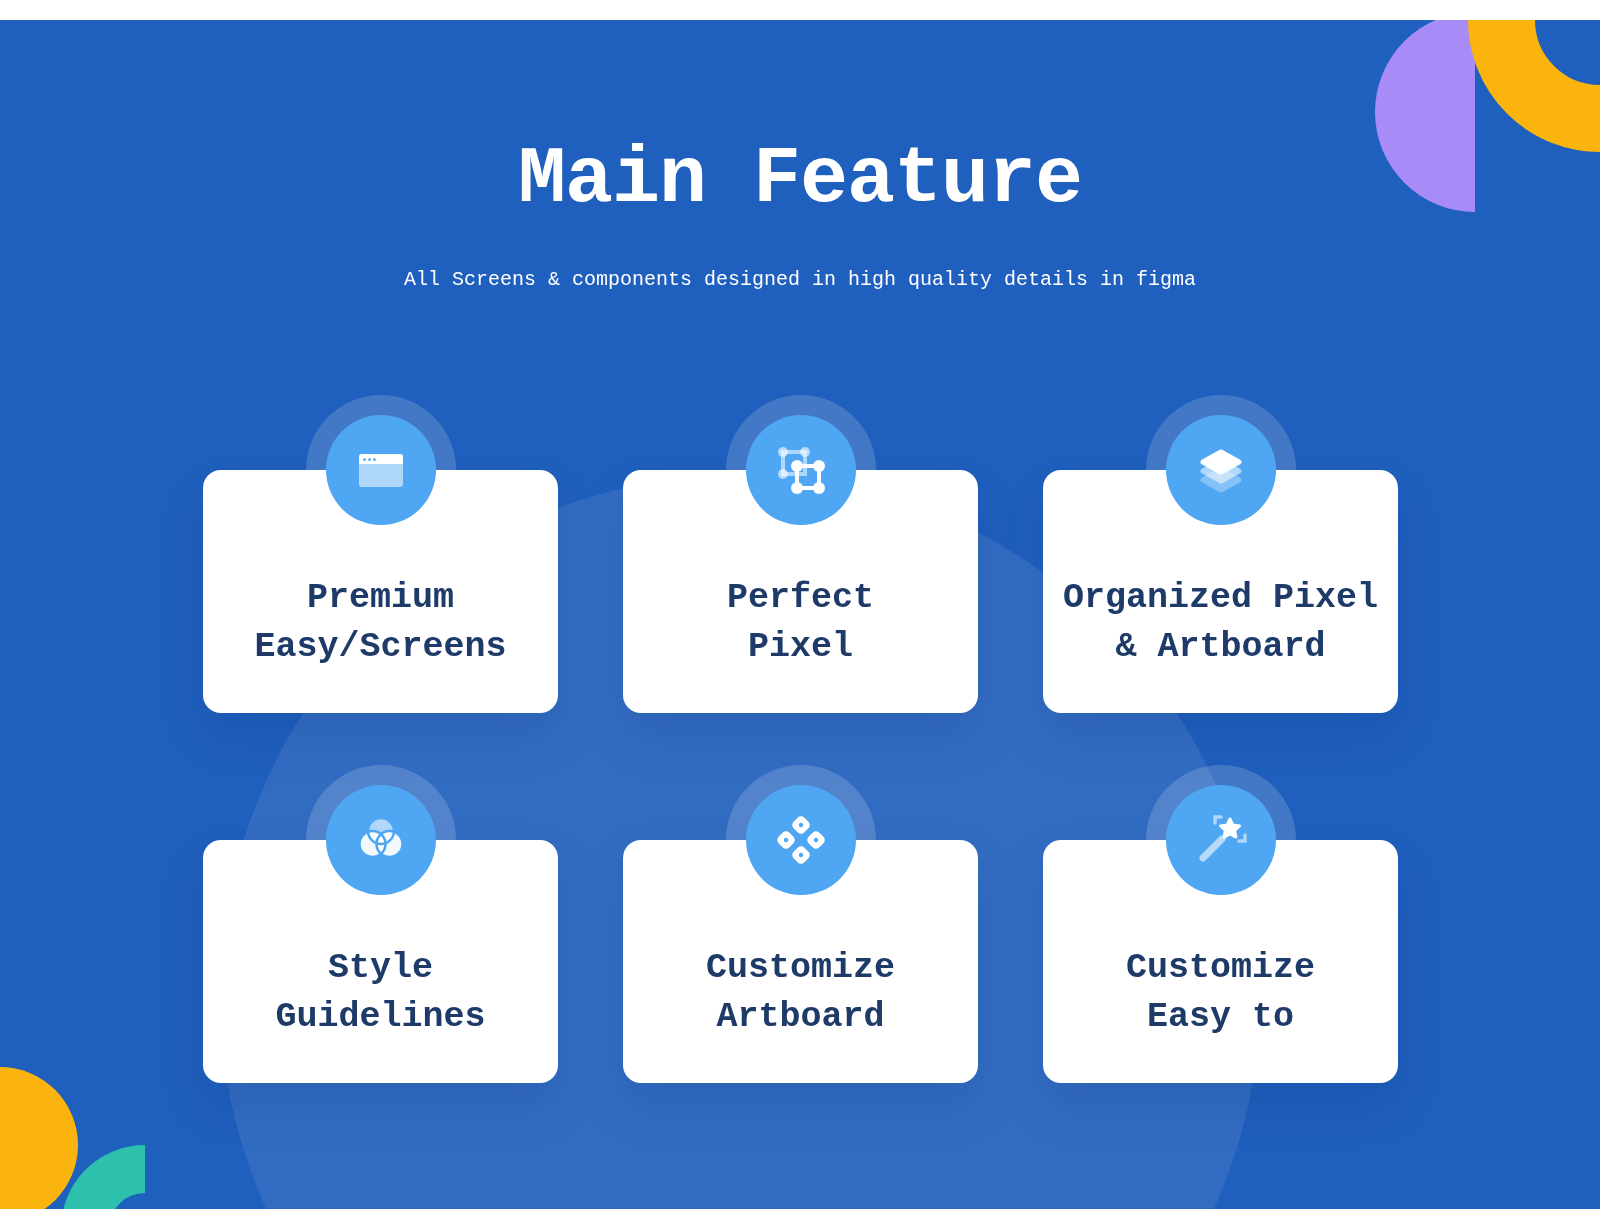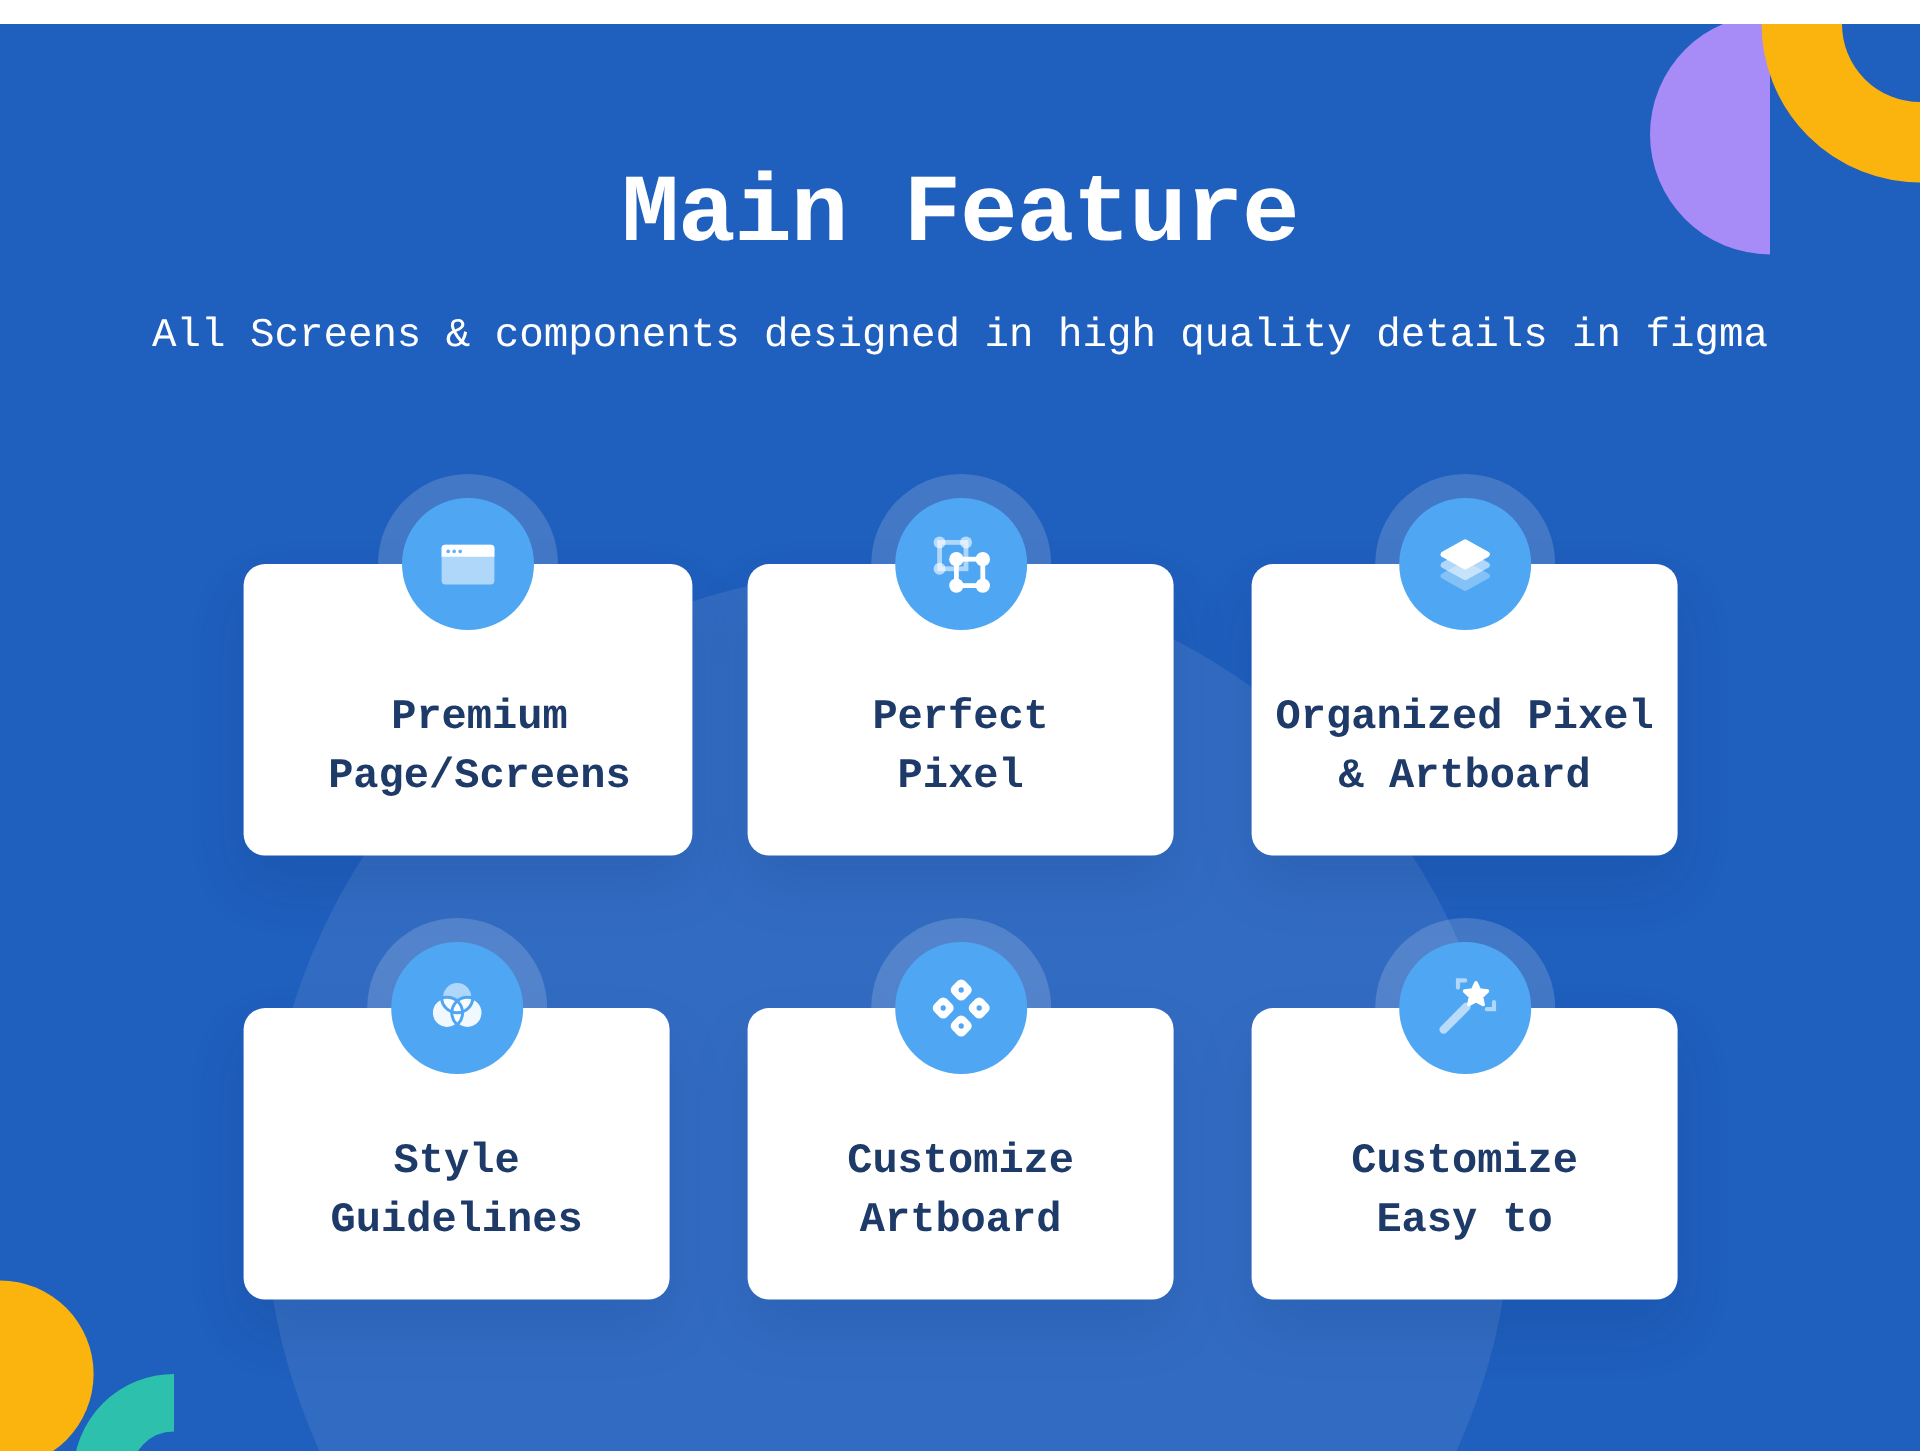--- a/index.html
+++ b/index.html
@@ -49,33 +49,33 @@
   }
   
   .header{position:absolute;left:0;top:0;width:1600px;text-align:center;z-index:5;}
   .page-title{
     margin:0;position:absolute;left:0;top:118px;width:1600px;
     font-size:80px;line-height:84px;font-weight:700;letter-spacing:-1px;
     color:var(--heading_text);
   }
   .page-subtitle{
     margin:0;position:absolute;left:0;top:238px;width:1600px;
-    font-size:34px;line-height:44px;font-weight:500;
+    font-size:20px;line-height:44px;font-weight:500;
     color:var(--heading_text);
   }
   
   .card{
     position:absolute;width:355px;height:243px;
     background:var(--card_background);
     border-radius:18px;
     box-shadow:0 24px 48px rgba(10,35,90,0.12);
     z-index:5;
     text-align:center;
   }
-  .card.c1{left:203px;top:450px;padding-left:19px;}
+  .card.c1{left:203px;top:450px;}
   .card.c2{left:623px;top:450px;}
   .card.c3{left:1043px;top:450px;}
   .card.c4{left:203px;top:820px;}
   .card.c5{left:623px;top:820px;}
   .card.c6{left:1043px;top:820px;}
   .icon-circle{
     position:absolute;left:50%;top:-55px;transform:translateX(-50%);
     width:110px;height:110px;border-radius:50%;
     background:var(--icon_circle);
     box-shadow:0 0 0 20px rgba(255,255,255,0.16);
@@ -112,21 +112,21 @@
       <svg width="56" height="56" viewBox="0 0 56 56">
         <rect x="6" y="12" width="44" height="33" rx="3" fill="rgba(255,255,255,0.55)"></rect>
         <path d="M6 15 q0 -3 3 -3 h38 q3 0 3 3 v7 H6 Z" fill="#ffffff"></path>
         <circle cx="11.5" cy="17.5" r="1.5" fill="#5fb0f5"></circle>
         <circle cx="16.5" cy="17.5" r="1.5" fill="#5fb0f5"></circle>
         <circle cx="21.5" cy="17.5" r="1.5" fill="#5fb0f5"></circle>
       </svg>
     </div>
     <div class="card-label">
       <span>Premium</span>
-      <span>Page/Screens</span>
+      <span>Easy/Screens</span>
     </div>
   </div>
 
   <div class="card c2">
     <div class="icon-circle">
       <svg width="56" height="56" viewBox="0 0 56 56">
         <rect x="10" y="10" width="22" height="22" fill="none" stroke="rgba(255,255,255,0.55)" stroke-width="4"></rect>
         <circle cx="10" cy="10" r="5" fill="rgba(255,255,255,0.6)"></circle>
         <circle cx="32" cy="10" r="5" fill="rgba(255,255,255,0.6)"></circle>
         <circle cx="10" cy="32" r="5" fill="rgba(255,255,255,0.6)"></circle>

